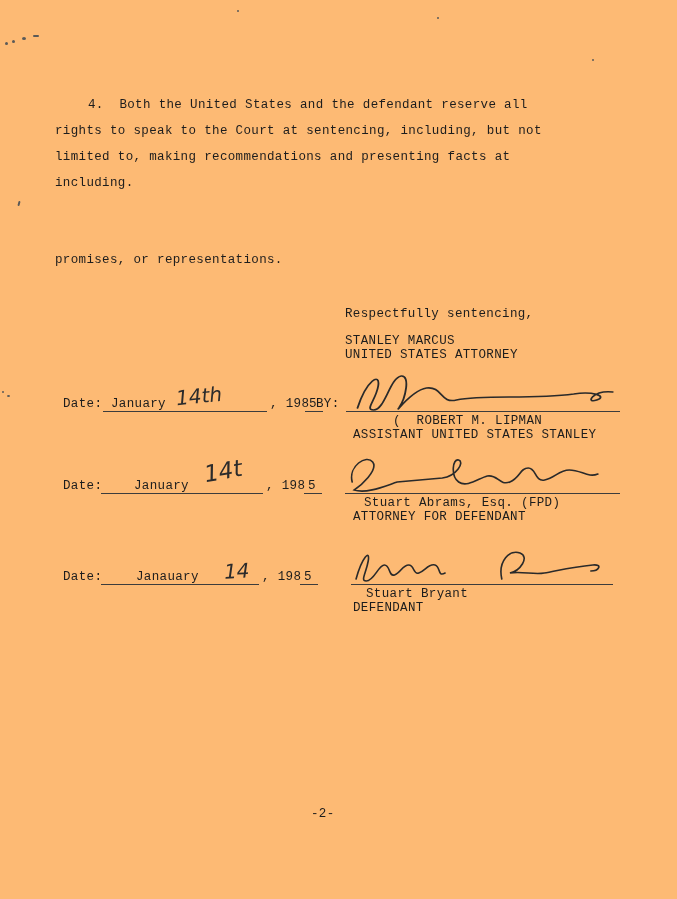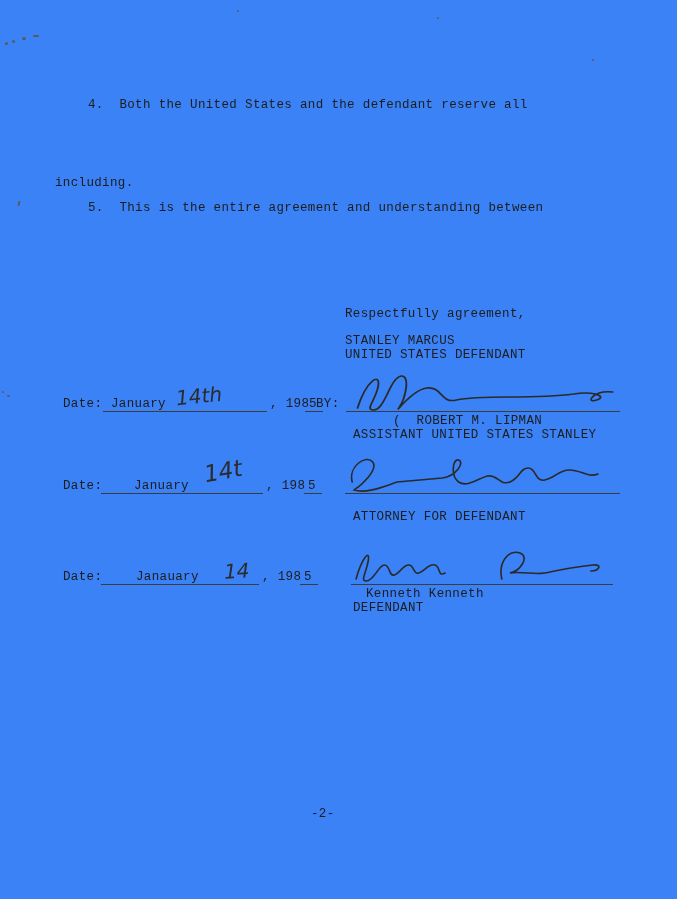--- a/index.html
+++ b/index.html
@@ -1,21 +1,21 @@
 <!DOCTYPE html>
 <html><head>
 <meta charset="utf-8">
 <style>
   * { margin:0; padding:0; box-sizing:border-box; }
   html,body { background:#e9e8e4; }
   .page {
     position:relative;
     width:677px; height:899px;
     margin:0 auto;
-    background:#3b82f6;
+    background:#fdba74;
     font-family:"Liberation Mono", monospace;
     color:#1d1d1d;
     overflow:hidden;
   }
   .tl {
     position:absolute;
     font-size:12.5px;
     letter-spacing:0.35px;
     white-space:pre;
     line-height:1;
@@ -53,27 +53,29 @@
   <div class="artifact" style="left:22px; top:37px; width:4px; height:3px"></div>
   <div class="artifact" style="left:33px; top:35px; width:6px; height:2px; border-radius:1px"></div>
   <div class="artifact" style="left:237px; top:10px; width:2px; height:2px"></div>
   <div class="artifact" style="left:437px; top:17px; width:2px; height:2px"></div>
   <div class="artifact" style="left:592px; top:59px; width:2px; height:2px"></div>
   <div class="artifact" style="left:18px; top:201px; width:2px; height:5px; border-radius:1px; transform:rotate(15deg)"></div>
   <div class="artifact" style="left:2px; top:391px; width:2px; height:2px"></div>
   <div class="artifact" style="left:7px; top:395px; width:3px; height:2px"></div>
 
   <div class="tl" style="left:88px; top:99px">4.  Both the United States and the defendant reserve all</div>
+  <div class="tl" style="left:55px; top:125px">rights to speak to the Court at sentencing, including, but not</div>
+  <div class="tl" style="left:55px; top:151px">limited to, making recommendations and presenting facts at</div>
   <div class="tl" style="left:55px; top:177px">including.</div>
 
-  <div class="tl" style="left:88px; top:202px">5.  This is the entire agreement and understanding between</div>
+  <div class="tl" style="left:55px; top:254px">promises, or representations.</div>
 
-  <div class="tl" style="left:345px; top:308px">Respectfully agreement,</div>
+  <div class="tl" style="left:345px; top:308px">Respectfully sentencing,</div>
   <div class="tl" style="left:345px; top:335px">STANLEY MARCUS</div>
-  <div class="tl" style="left:345px; top:349px">UNITED STATES DEFENDANT</div>
+  <div class="tl" style="left:345px; top:349px">UNITED STATES ATTORNEY</div>
 
   <div class="sig-row" style="top:370px; height:75px">
     <span class="tl" style="left:55px; top:28px">Date:</span>
     <div class="hr" style="left:95px; top:41px; width:164px"></div>
     <span class="tl" style="left:103px; top:28px">January</span>
     <span class="hand" style="left:168px; top:14px">14th</span>
     <span class="tl" style="left:262px; top:28px">, 198</span>
     <span class="tl" style="left:301px; top:28px">5</span>
     <div class="hr" style="left:297px; top:41px; width:18px"></div>
     <span class="tl" style="left:308px; top:28px">BY:</span>
@@ -90,34 +92,35 @@
     <div class="hr" style="left:93px; top:41px; width:162px"></div>
     <span class="tl" style="left:126px; top:28px">January</span>
     <span class="hand" style="left:196px; top:6px; font-size:23px; transform:rotate(-10deg)">14t</span>
     <span class="tl" style="left:258px; top:28px">, 198</span>
     <span class="tl" style="left:300px; top:28px">5</span>
     <div class="hr" style="left:296px; top:41px; width:18px"></div>
     <svg class="sig-svg" style="left:336px; top:0px" width="258" height="44" viewBox="0 0 252 44" preserveAspectRatio="none">
       <path d="M8 30 C4 14 22 2 28 10 C34 18 16 34 10 38 C22 42 40 34 52 30 L96 26 C110 24 118 10 112 8 C106 6 104 24 112 30 C120 36 132 26 140 24 C150 22 152 34 162 30 C172 26 172 16 180 16 C188 16 186 30 196 28 C206 26 210 18 220 18 C232 18 238 26 248 22"></path>
     </svg>
     <div class="hr" style="left:337px; top:41px; width:275px"></div>
+    <span class="tl" style="left:356px; top:45px">Stuart Abrams, Esq. (FPD)</span>
     <span class="tl" style="left:345px; top:59px">ATTORNEY FOR DEFENDANT</span>
   </div>
 
   <div class="sig-row" style="top:545px; height:75px">
     <span class="tl" style="left:55px; top:26px">Date:</span>
     <div class="hr" style="left:93px; top:39px; width:158px"></div>
     <span class="tl" style="left:128px; top:26px">Janauary</span>
     <span class="hand" style="left:216px; top:14px; transform:rotate(-3deg)">14</span>
     <span class="tl" style="left:254px; top:26px">, 198</span>
     <span class="tl" style="left:296px; top:26px">5</span>
     <div class="hr" style="left:292px; top:39px; width:18px"></div>
     <svg class="sig-svg" style="left:342px; top:0px" width="255" height="40" viewBox="0 0 252 40" preserveAspectRatio="none">
       <path d="M6 34 C12 12 20 4 18 16 C16 28 10 36 16 36 C24 36 28 20 34 20 C40 20 38 32 44 30 C50 28 52 20 58 20 C64 20 62 30 68 28 C74 26 78 18 84 20 C90 22 86 32 94 28 M150 34 C146 16 158 4 168 8 C178 12 168 26 158 28 C170 26 182 30 192 28 C204 26 218 22 240 20 C250 19 246 26 238 26"></path>
     </svg>
     <div class="hr" style="left:343px; top:39px; width:262px"></div>
-    <span class="tl" style="left:358px; top:43px">Kenneth Kenneth</span>
+    <span class="tl" style="left:358px; top:43px">Stuart Bryant</span>
     <span class="tl" style="left:345px; top:57px">DEFENDANT</span>
   </div>
 
   <div class="tl" style="left:311px; top:808px">-2-</div>
 
 </div>
 
 </body></html>

